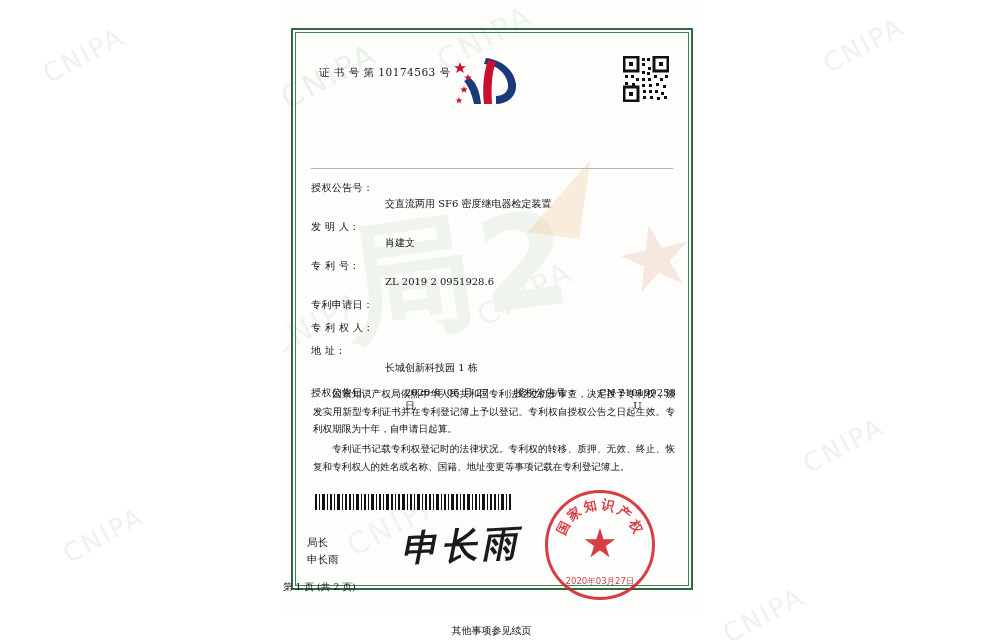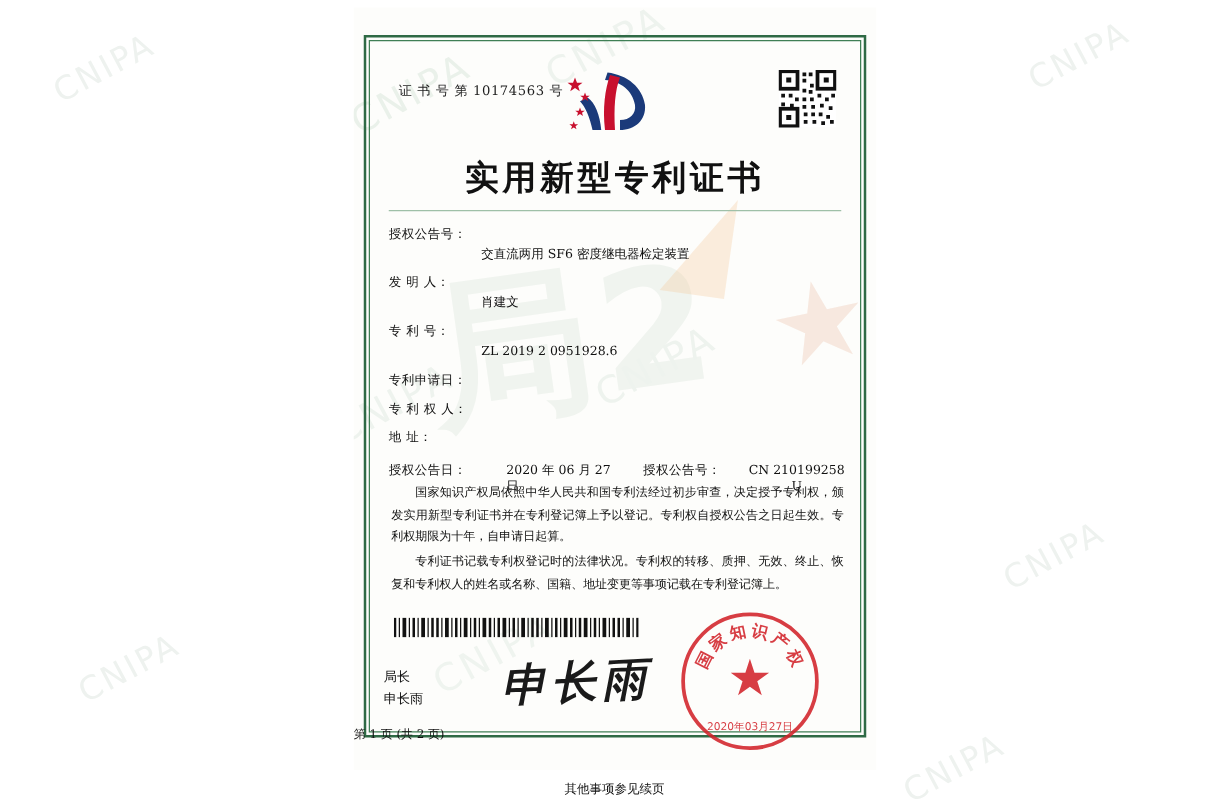--- a/index.html
+++ b/index.html
@@ -305,21 +305,20 @@
         <path d="M42 4 C 58 6, 70 16, 72 30 C 73 42, 64 50, 52 50 L 52 42 C 60 42, 65 37, 64 30 C 62 18, 52 11, 40 10 Z" fill="#1b3a7a"></path>
         <path d="M44 6 C 40 18, 38 32, 40 50 L 48 50 C 47 32, 48 18, 52 8 Z" fill="#c8102e"></path>
         <path d="M26 24 C 32 28, 36 38, 37 50 L 30 50 C 28 40, 24 31, 20 27 Z" fill="#1b3a7a"></path>
         <polygon points="16,8 17.6,12.2 22,12.2 18.5,14.8 19.8,19 16,16.4 12.2,19 13.5,14.8 10,12.2 14.4,12.2" fill="#c8102e"></polygon>
         <polygon points="24,20 25,22.6 27.8,22.6 25.6,24.2 26.4,26.8 24,25.2 21.6,26.8 22.4,24.2 20.2,22.6 23,22.6" fill="#c8102e"></polygon>
         <polygon points="20,32 21,34.6 23.8,34.6 21.6,36.2 22.4,38.8 20,37.2 17.6,38.8 18.4,36.2 16.2,34.6 19,34.6" fill="#c8102e"></polygon>
         <polygon points="15,43 15.9,45.4 18.5,45.4 16.4,46.9 17.2,49.4 15,47.9 12.8,49.4 13.6,46.9 11.5,45.4 14.1,45.4" fill="#c8102e"></polygon>
       </svg>
     </div>
 
-    <div class="title">实用新型专利证书</div>
     <div class="rule"></div>
 
     <div class="fields">
       <div class="frow">
         <div class="flabel">授权公告号：</div>
         <div class="fval">交直流两用 SF6 密度继电器检定装置</div>
       </div>
       <div class="frow">
         <div class="flabel">发 明 人：</div>
         <div class="fval">肖建文</div>
@@ -330,20 +329,21 @@
       </div>
       <div class="frow">
         <div class="flabel">专利申请日：</div>
       </div>
       <div class="frow">
         <div class="flabel">专 利 权 人：</div>
       </div>
       <div class="frow addr">
         <div class="flabel">地            址：</div>
         <div class="fval">
+          <div>长城创新科技园 1 栋</div>
         </div>
       </div>
       <div class="frow two">
         <div class="seg">
           <div class="flabel">授权公告日：</div>
           <div>2020 年 06 月 27 日</div>
         </div>
         <div class="seg seg2">
           <div class="flabel">授权公告号：</div>
           <div>CN 210199258 U</div>

